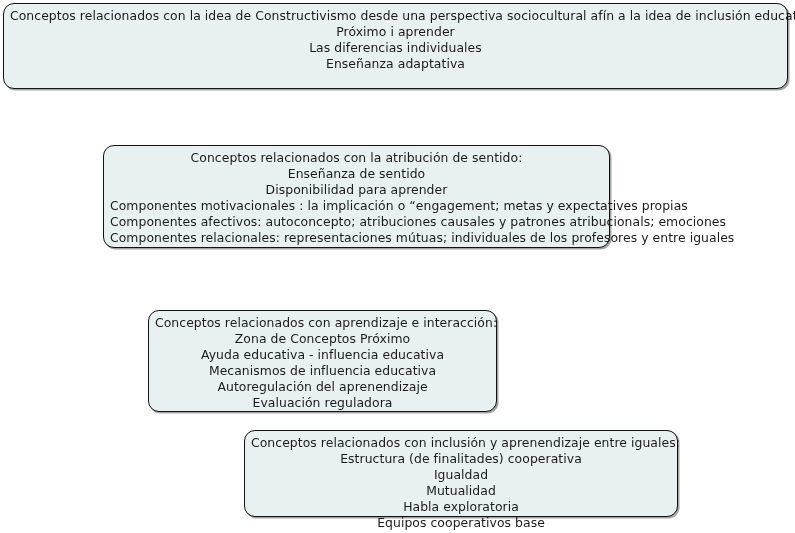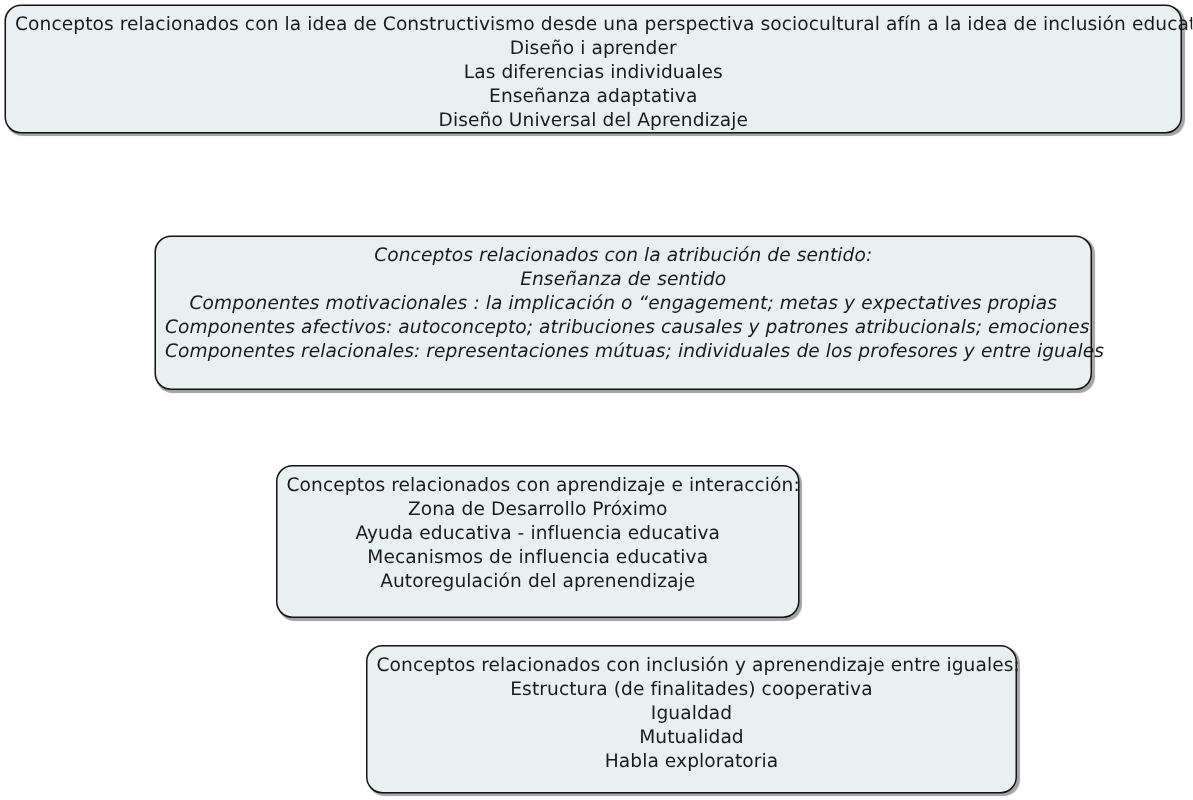--- a/index.html
+++ b/index.html
@@ -35,54 +35,56 @@
   }
   .concept-line {
     display: block;
     white-space: nowrap;
   }
   .concept-line.title {
     font-weight: 400;
   }
   
   #box-1 { left: 3px;   top: 3px;   width: 785px; height: 86px; }
-  #box-2 { left: 103px; top: 157px; width: 625px; height: 103px; font-style: italic; }
-  #box-3 { left: 148px; top: 310px; width: 349px; height: 102px; margin-left: 36px; }
-  #box-4 { left: 244px; top: 430px; width: 434px; height: 99px; }
+  #box-2 { left: 103px; top: 145px; width: 507px; height: 103px; }
+  #box-3 { left: 148px; top: 310px; width: 349px; height: 102px; }
+  #box-4 { left: 244px; top: 430px; width: 434px; height: 87px; }
 </style>
 </head>
 <body>
 
 <div id="canvas">
 
   <div class="concept-box" id="box-1">
     <span class="concept-line title">Conceptos relacionados con la idea de Constructivismo desde una perspectiva sociocultural afín a la idea de inclusión educativa:</span>
-    <span class="concept-line">Diseño i aprender</span>
+    <span class="concept-line">Próximo i aprender</span>
     <span class="concept-line">Las diferencias individuales</span>
     <span class="concept-line">Enseñanza adaptativa</span>
-    <span class="concept-line">Diseño Universal del Aprendizaje</span>
   </div>
 
   <div class="concept-box" id="box-2">
     <span class="concept-line title">Conceptos relacionados con la atribución de sentido:</span>
     <span class="concept-line">Enseñanza de sentido</span>
+    <span class="concept-line">Disponibilidad para aprender</span>
     <span class="concept-line">Componentes motivacionales : la implicación o “engagement; metas y expectatives propias</span>
     <span class="concept-line">Componentes afectivos: autoconcepto; atribuciones causales y patrones atribucionals; emociones</span>
     <span class="concept-line">Componentes relacionales: representaciones mútuas; individuales de los profesores y entre iguales</span>
   </div>
 
   <div class="concept-box" id="box-3">
     <span class="concept-line title">Conceptos relacionados con aprendizaje e interacción:</span>
-    <span class="concept-line">Zona de Desarrollo Próximo</span>
+    <span class="concept-line">Zona de Conceptos Próximo</span>
     <span class="concept-line">Ayuda educativa - influencia educativa</span>
     <span class="concept-line">Mecanismos de influencia educativa</span>
     <span class="concept-line">Autoregulación del aprenendizaje</span>
+    <span class="concept-line">Evaluación reguladora</span>
   </div>
 
   <div class="concept-box" id="box-4">
     <span class="concept-line title">Conceptos relacionados con inclusión y aprenendizaje entre iguales:</span>
     <span class="concept-line">Estructura (de finalitades) cooperativa</span>
     <span class="concept-line">Igualdad</span>
     <span class="concept-line">Mutualidad</span>
     <span class="concept-line">Habla exploratoria</span>
+    <span class="concept-line">Equipos cooperativos base</span>
   </div>
 
 </div>
 
 </body></html>

